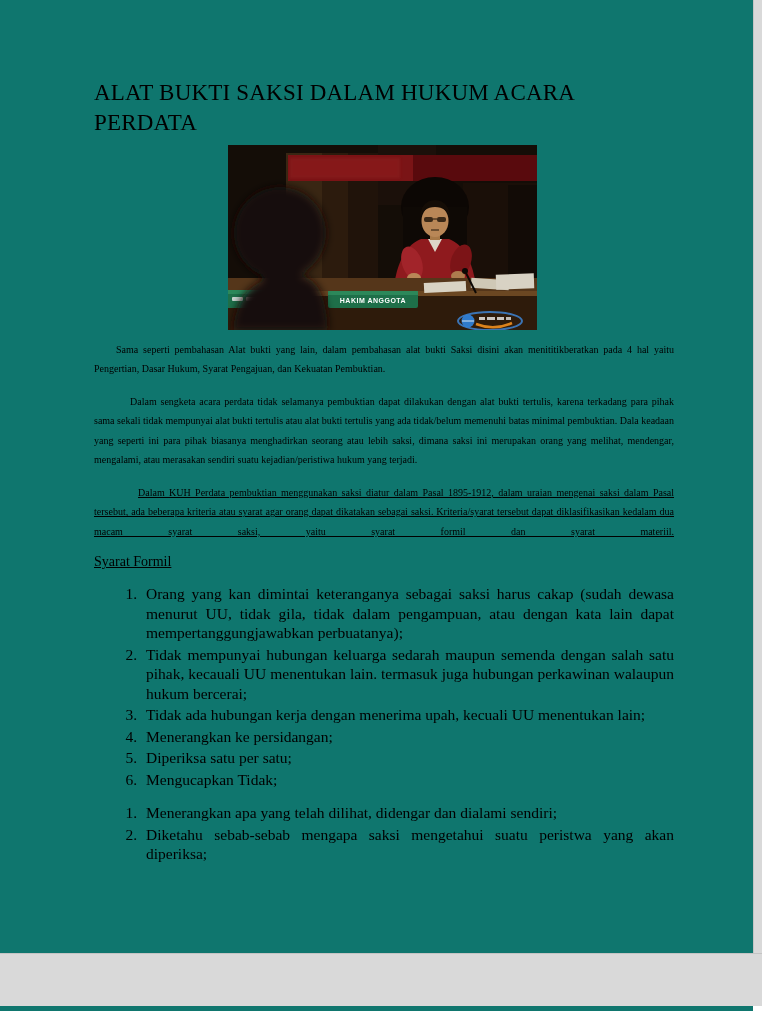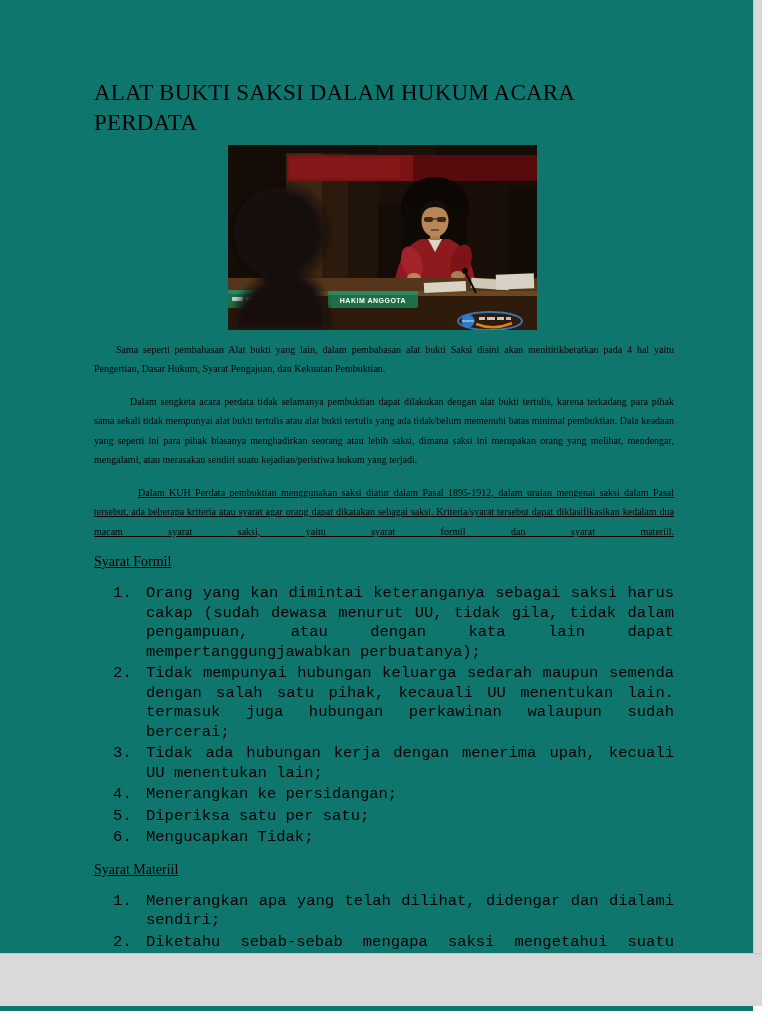--- a/index.html
+++ b/index.html
@@ -47,21 +47,20 @@
     font-size: 14px;
     font-weight: normal;
     text-decoration: underline;
     margin: 2px 0 14px 0;
   }
   ol.req-list {
     margin: 0 0 14px 0;
     padding-left: 47px;
     font-size: 15.5px;
     line-height: 19.5px;
-    font-family: Liberation Mono, monospace;
   }
   ol.req-list li {
     padding-left: 5px;
     margin-bottom: 2px;
     text-align: justify;
   }
   .edge-right {
     position: absolute; left: 753px; top: 0;
     width: 9px; height: 1006px;
     background: #d9d9d9;
@@ -179,28 +178,27 @@
       </svg>
     </div>
 
     <p class="body-para indent-1">Sama seperti pembahasan Alat bukti yang lain, dalam pembahasan alat bukti Saksi disini akan menititikberatkan pada 4 hal yaitu Pengertian, Dasar Hukum, Syarat Pengajuan, dan Kekuatan Pembuktian.</p>
     <p class="body-para indent-2">Dalam sengketa acara perdata tidak selamanya pembuktian dapat dilakukan dengan alat bukti tertulis, karena terkadang para pihak sama sekali tidak mempunyai alat bukti tertulis atau alat bukti tertulis yang ada tidak/belum memenuhi batas minimal pembuktian. Dala keadaan yang seperti ini para pihak biasanya menghadirkan seorang atau lebih saksi, dimana saksi ini merupakan orang yang melihat, mendengar, mengalami, atau merasakan sendiri suatu kejadian/peristiwa hukum yang terjadi.</p>
     <p class="body-para indent-3 justify-last">Dalam KUH Perdata pembuktian menggunakan saksi diatur dalam Pasal 1895-1912, dalam uraian mengenai saksi dalam Pasal tersebut, ada beberapa kriteria atau syarat agar orang dapat dikatakan sebagai saksi. Kriteria/syarat tersebut dapat diklasifikasikan kedalam dua macam syarat saksi, yaitu syarat formil dan syarat materiil.</p>
 
     <h2 class="section-heading">Syarat Formil</h2>
     <ol class="req-list">
       <li>Orang yang kan dimintai keteranganya sebagai saksi harus cakap (sudah dewasa menurut UU, tidak gila, tidak dalam pengampuan, atau dengan kata lain dapat mempertanggungjawabkan perbuatanya);</li>
-      <li>Tidak mempunyai hubungan keluarga sedarah maupun semenda dengan salah satu pihak, kecauali UU menentukan lain. termasuk juga hubungan perkawinan walaupun sudah bercerai;</li>
+      <li>Tidak mempunyai hubungan keluarga sedarah maupun semenda dengan salah satu pihak, kecauali UU menentukan lain. termasuk juga hubungan perkawinan walaupun hukum bercerai;</li>
       <li>Tidak ada hubungan kerja dengan menerima upah, kecuali UU menentukan lain;</li>
       <li>Menerangkan ke persidangan;</li>
       <li>Diperiksa satu per satu;</li>
       <li>Mengucapkan Tidak;</li>
     </ol>
 
-    <h2 class="section-heading">Syarat Materiil</h2>
     <ol class="req-list">
       <li>Menerangkan apa yang telah dilihat, didengar dan dialami sendiri;</li>
       <li>Diketahu sebab-sebab mengapa saksi mengetahui suatu peristwa yang akan diperiksa;</li>
 
     </ol>
 
   </div>
 </div>
 
 <div class="edge-right"></div>

